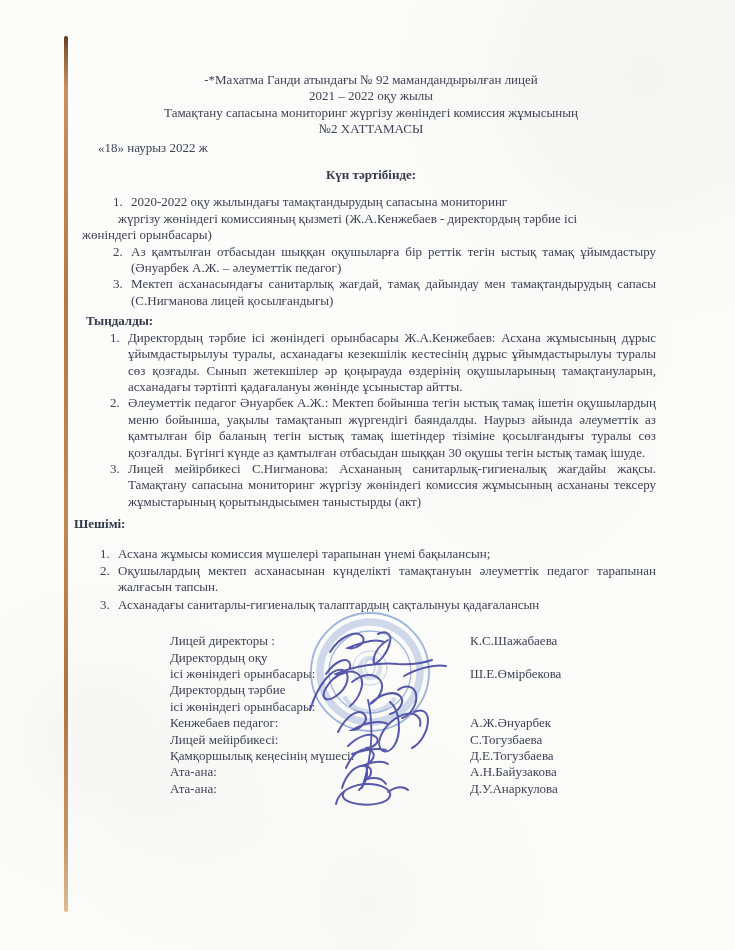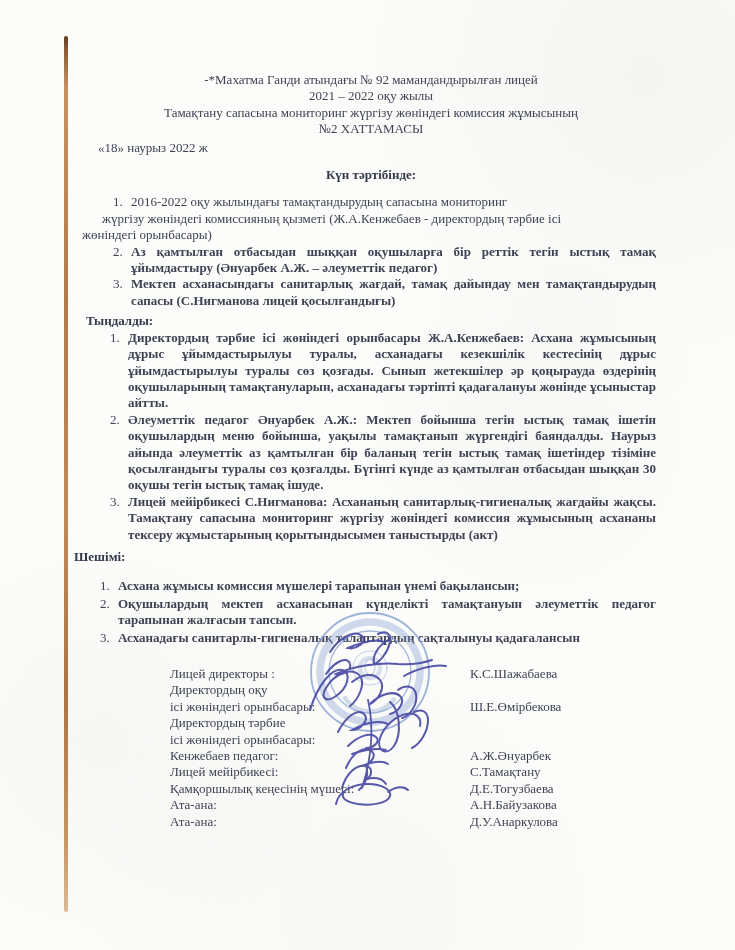--- a/index.html
+++ b/index.html
@@ -30,26 +30,26 @@
     color:#3e4354;
     font-size:13px;line-height:16.4px;
   }
   .hdr{ text-align:center; padding-top:72px; }
   .hdr div{ white-space:nowrap; }
   .date{ margin-top:2px; margin-left:12px; }
   .sec-title{ font-weight:bold; color:#333a4c; }
   .sec-title.center{ text-align:center; margin-top:11px; }
   
   .ag0-l1{ padding-left:27px; display:flex; }
-  .ag0-l2{ margin-left:16px; }
+  .ag0-l2{ margin-left:32px; }
   .ag0-l3{ margin-left:-4px; }
   .li-num{ width:18px; flex:0 0 18px; }
   .list{ margin-top:11px; }
   .li-row{ display:flex; }
-  .li-row .li-text{ flex:1; text-align:justify;font-weight:bold; }
+  .li-row .li-text{ flex:1; text-align:justify; }
   .agenda-list .li-row{ padding-left:27px; }
   .heard-list .li-row{ padding-left:24px; }
   .decision-list{ margin-top:13px; }
   .decision-list .li-row{ padding-left:14px; margin-bottom:1px; }
   .heard-title{ margin-top:4px; }
   .decision-title{ margin-top:6px; margin-left:-12px; }
   
   .sig-block{ margin-top:20px; margin-left:84px; }
   .sig-row{ display:flex; align-items:flex-end; }
   .sig-label{ width:300px; flex:0 0 300px; }
@@ -71,21 +71,21 @@
       <div>№2  ХАТТАМАСЫ</div>
     </div>
     <div class="date">«18» наурыз  2022 ж</div>
 
     <div class="sec-title center">Күн тәртібінде:</div>
 
     <div class="list agenda-list">
       <div>
         <div class="ag0-l1">
           <span class="li-num">1.</span>
-          <span>2016-2022 оқу жылындағы тамақтандырудың сапасына мониторинг</span>
+          <span>2020-2022 оқу жылындағы тамақтандырудың сапасына мониторинг</span>
         </div>
         <div class="ag0-l2">жүргізу жөніндегі комиссияның қызметі (Ж.А.Кенжебаев - директордың  тәрбие ісі</div>
         <div class="ag0-l3">жөніндегі орынбасары)</div>
       </div>
       <div class="li-row">
         <span class="li-num">2.</span>
         <span class="li-text">Аз қамтылған отбасыдан шыққан оқушыларға бір реттік тегін ыстық тамақ ұйымдастыру (Әнуарбек А.Ж. – әлеуметтік педагог)</span>
       </div>
       <div class="li-row">
         <span class="li-num">3.</span>
@@ -142,21 +142,21 @@
           <div>Директордың  тәрбие</div>
           <div>ісі жөніндегі орынбасары:</div>
         </div>
       </div>
       <div class="sig-row">
         <div class="sig-label">Кенжебаев педагог:</div>
         <div class="sig-name">А.Ж.Әнуарбек</div>
       </div>
       <div class="sig-row">
         <div class="sig-label">Лицей мейірбикесі:</div>
-        <div class="sig-name">С.Тамақтану</div>
+        <div class="sig-name">С.Тогузбаева</div>
       </div>
       <div class="sig-row">
         <div class="sig-label">Қамқоршылық кеңесінің мүшесі:</div>
         <div class="sig-name">Д.Е.Тогузбаева</div>
       </div>
       <div class="sig-row">
         <div class="sig-label">Ата-ана:</div>
         <div class="sig-name">А.Н.Байузакова</div>
       </div>
       <div class="sig-row">

